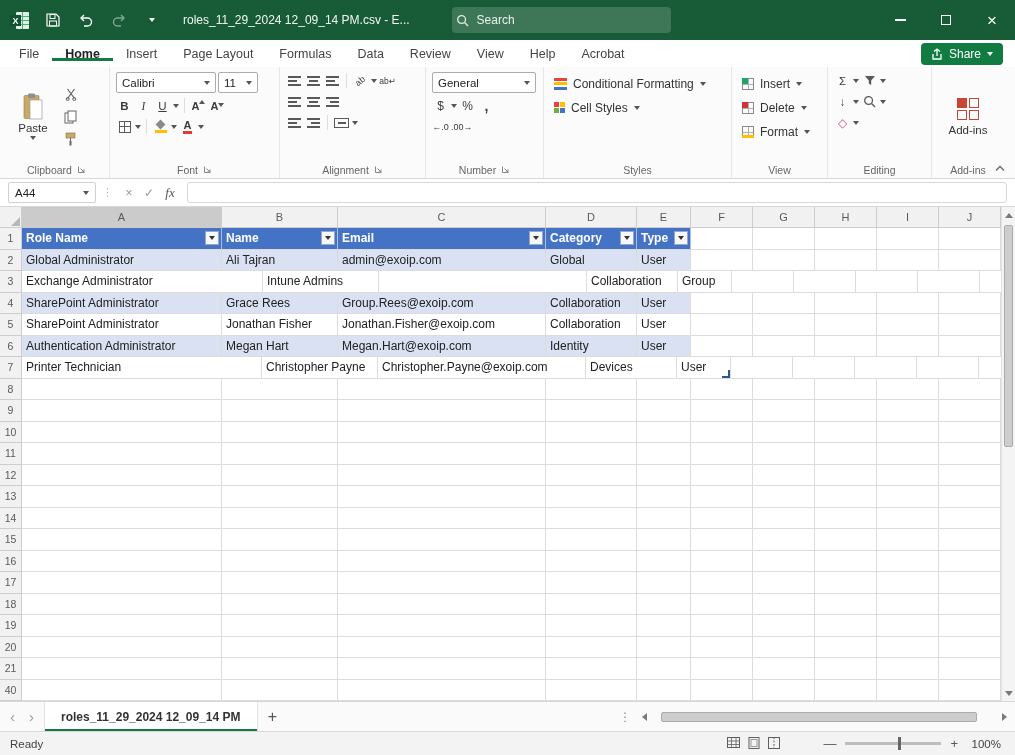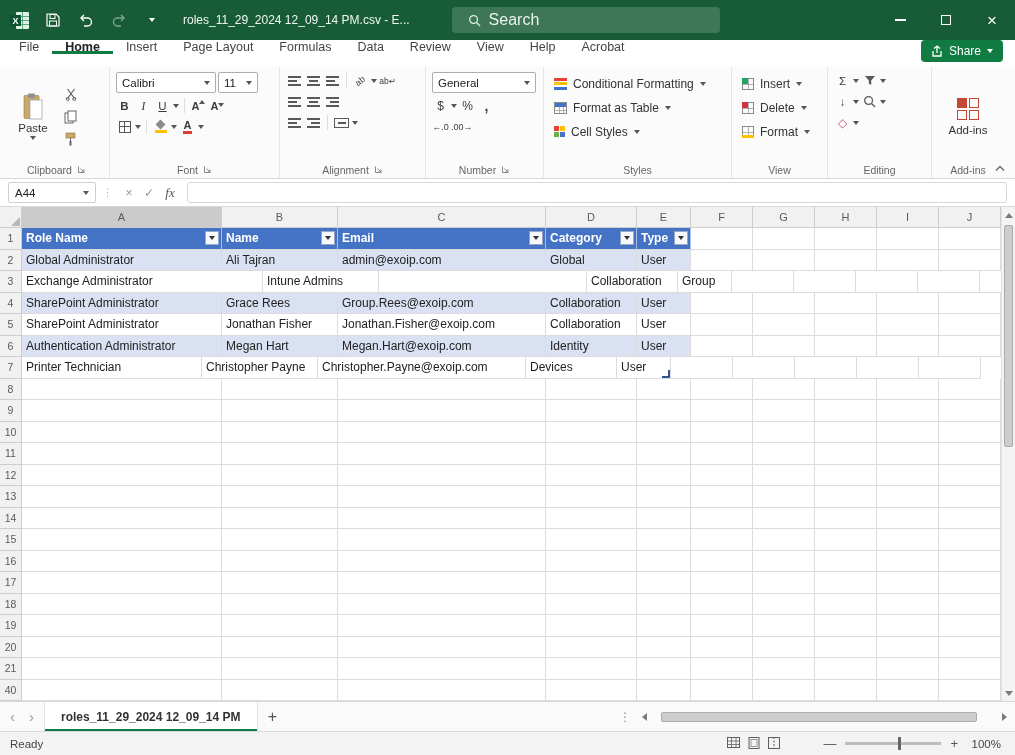--- a/index.html
+++ b/index.html
@@ -5,38 +5,38 @@
   *{box-sizing:border-box;margin:0;padding:0}
   html,body{width:1015px;height:755px;overflow:hidden}
   body{font-family:"Liberation Sans",sans-serif;font-size:12px;color:#222;background:#fff}
   .app{width:1015px;height:755px;display:flex;flex-direction:column}
 
   
   .titlebar{height:40px;flex:none;background:#185C37;display:flex;align-items:center;color:#fff}
   .tb-left{display:flex;align-items:center;gap:13px;padding-left:10px}
   .tb-icon{display:inline-flex;align-items:center;justify-content:center;width:20px;height:22px}
   .tb-fname{font-size:12px;white-space:nowrap;margin-left:8px;color:#F2F7F4}
-  .tb-search{width:268px;height:26px;margin-left:42px;background:rgba(255,255,255,.17);border-radius:4px;
-             display:flex;align-items:center;gap:8px;padding:0 16px;color:#E9F1EC;font-size:16px}
+  .tb-search{width:219px;height:26px;margin-left:42px;background:rgba(255,255,255,.17);border-radius:4px;
+             display:flex;align-items:center;gap:8px;padding:0 4px;color:#E9F1EC;font-size:12px}
   .tb-controls{margin-left:auto;display:flex;height:40px}
   .winbtn{width:46px;height:40px;display:flex;align-items:center;justify-content:center}
   .min-glyph{width:11px;height:1.4px;background:#fff;display:block}
   .max-glyph{width:10px;height:10px;border:1.2px solid #fff;display:block}
   .close-glyph{font-size:17px;line-height:1;color:#fff}
   .dim{opacity:.45}
 
   
   .dd{width:0;height:0;border-left:3.5px solid transparent;border-right:3.5px solid transparent;border-top:4px solid #555;display:inline-block;flex:none}
   .dd-white{border-top-color:#fff}
   .dd-dark{border-top-color:#333;border-left-width:3px;border-right-width:3px}
   .tri-u{width:0;height:0;border-left:3px solid transparent;border-right:3px solid transparent;border-bottom:4px solid #555;display:inline-block;margin-bottom:7px}
   .tri-d{width:0;height:0;border-left:3px solid transparent;border-right:3px solid transparent;border-top:4px solid #555;display:inline-block;margin-bottom:1px}
 
   
-  .rtabs{height:27px;flex:none;background:#fff;display:flex;align-items:flex-start;padding-left:6px}
+  .rtabs{height:27px;flex:none;background:#fff;display:flex;align-items:center;padding-left:6px}
   .rtab-list{display:flex;align-items:stretch}
   .rtab{display:flex;align-items:center;padding:0 13px;font-size:12.5px;color:#444}
   .rtab.active{color:#222;font-weight:bold;box-shadow:inset 0 -3px 0 #107C41}
   .share-wrap{margin-left:auto;display:flex;align-items:center;padding-right:12px}
   .share-btn{background:#107C41;color:#fff;border-radius:4px;height:22px;display:flex;align-items:center;gap:6px;padding:0 10px;font-size:12px}
 
   
   .ribbon{height:112px;flex:none;background:#FBFBFB;border-bottom:1px solid #D8D8D8;display:flex;position:relative;overflow:hidden;padding-left:4px}
   .rgroup{display:flex;flex-direction:column;border-right:1px solid #E6E6E6;padding:5px 6px 0 6px;flex:none}
   .rg-body{flex:1;display:flex;gap:6px}
@@ -418,25 +418,20 @@
     </div>
 
     <div class="rgroup" style="width:188px">
       <div class="rg-col" style="gap:1px">
         <div class="style-row">
           <span class="cf-ic"></span>
           <span class="srl">Conditional Formatting</span>
           <span class="dd"></span>
         </div>
         <div class="style-row">
-          <span class="fat-ic"></span>
-          <span class="srl">Format as Table</span>
-          <span class="dd"></span>
-        </div>
-        <div class="style-row">
           <span class="cs-ic"></span>
           <span class="srl">Cell Styles</span>
           <span class="dd"></span>
         </div>
       </div>
       <div class="rg-label">
         <span>Styles</span>
       </div>
     </div>
 
@@ -644,21 +639,21 @@
             <div class="cell band" style="width: 91px;">Identity</div>
             <div class="cell band" style="width: 54px;">User</div>
             <div class="cell" style="width: 62px;"></div>
             <div class="cell" style="width: 62px;"></div>
             <div class="cell" style="width: 62px;"></div>
             <div class="cell" style="width: 62px;"></div>
             <div class="cell" style="width: 62px;"></div>
           </div>
           <div class="grow">
             <div class="rowhdr">7</div>
-            <div class="cell" style="width: 180px;">Printer Technician</div>
+            <div class="cell" style="width: 240px;">Printer Technician</div>
             <div class="cell" style="width: 116px;">Christopher Payne</div>
             <div class="cell" style="width: 208px;">Christopher.Payne@exoip.com</div>
             <div class="cell" style="width: 91px;">Devices</div>
             <div class="cell table-end" style="width: 54px;">User</div>
             <div class="cell" style="width: 62px;"></div>
             <div class="cell" style="width: 62px;"></div>
             <div class="cell" style="width: 62px;"></div>
             <div class="cell" style="width: 62px;"></div>
             <div class="cell" style="width: 62px;"></div>
           </div>

